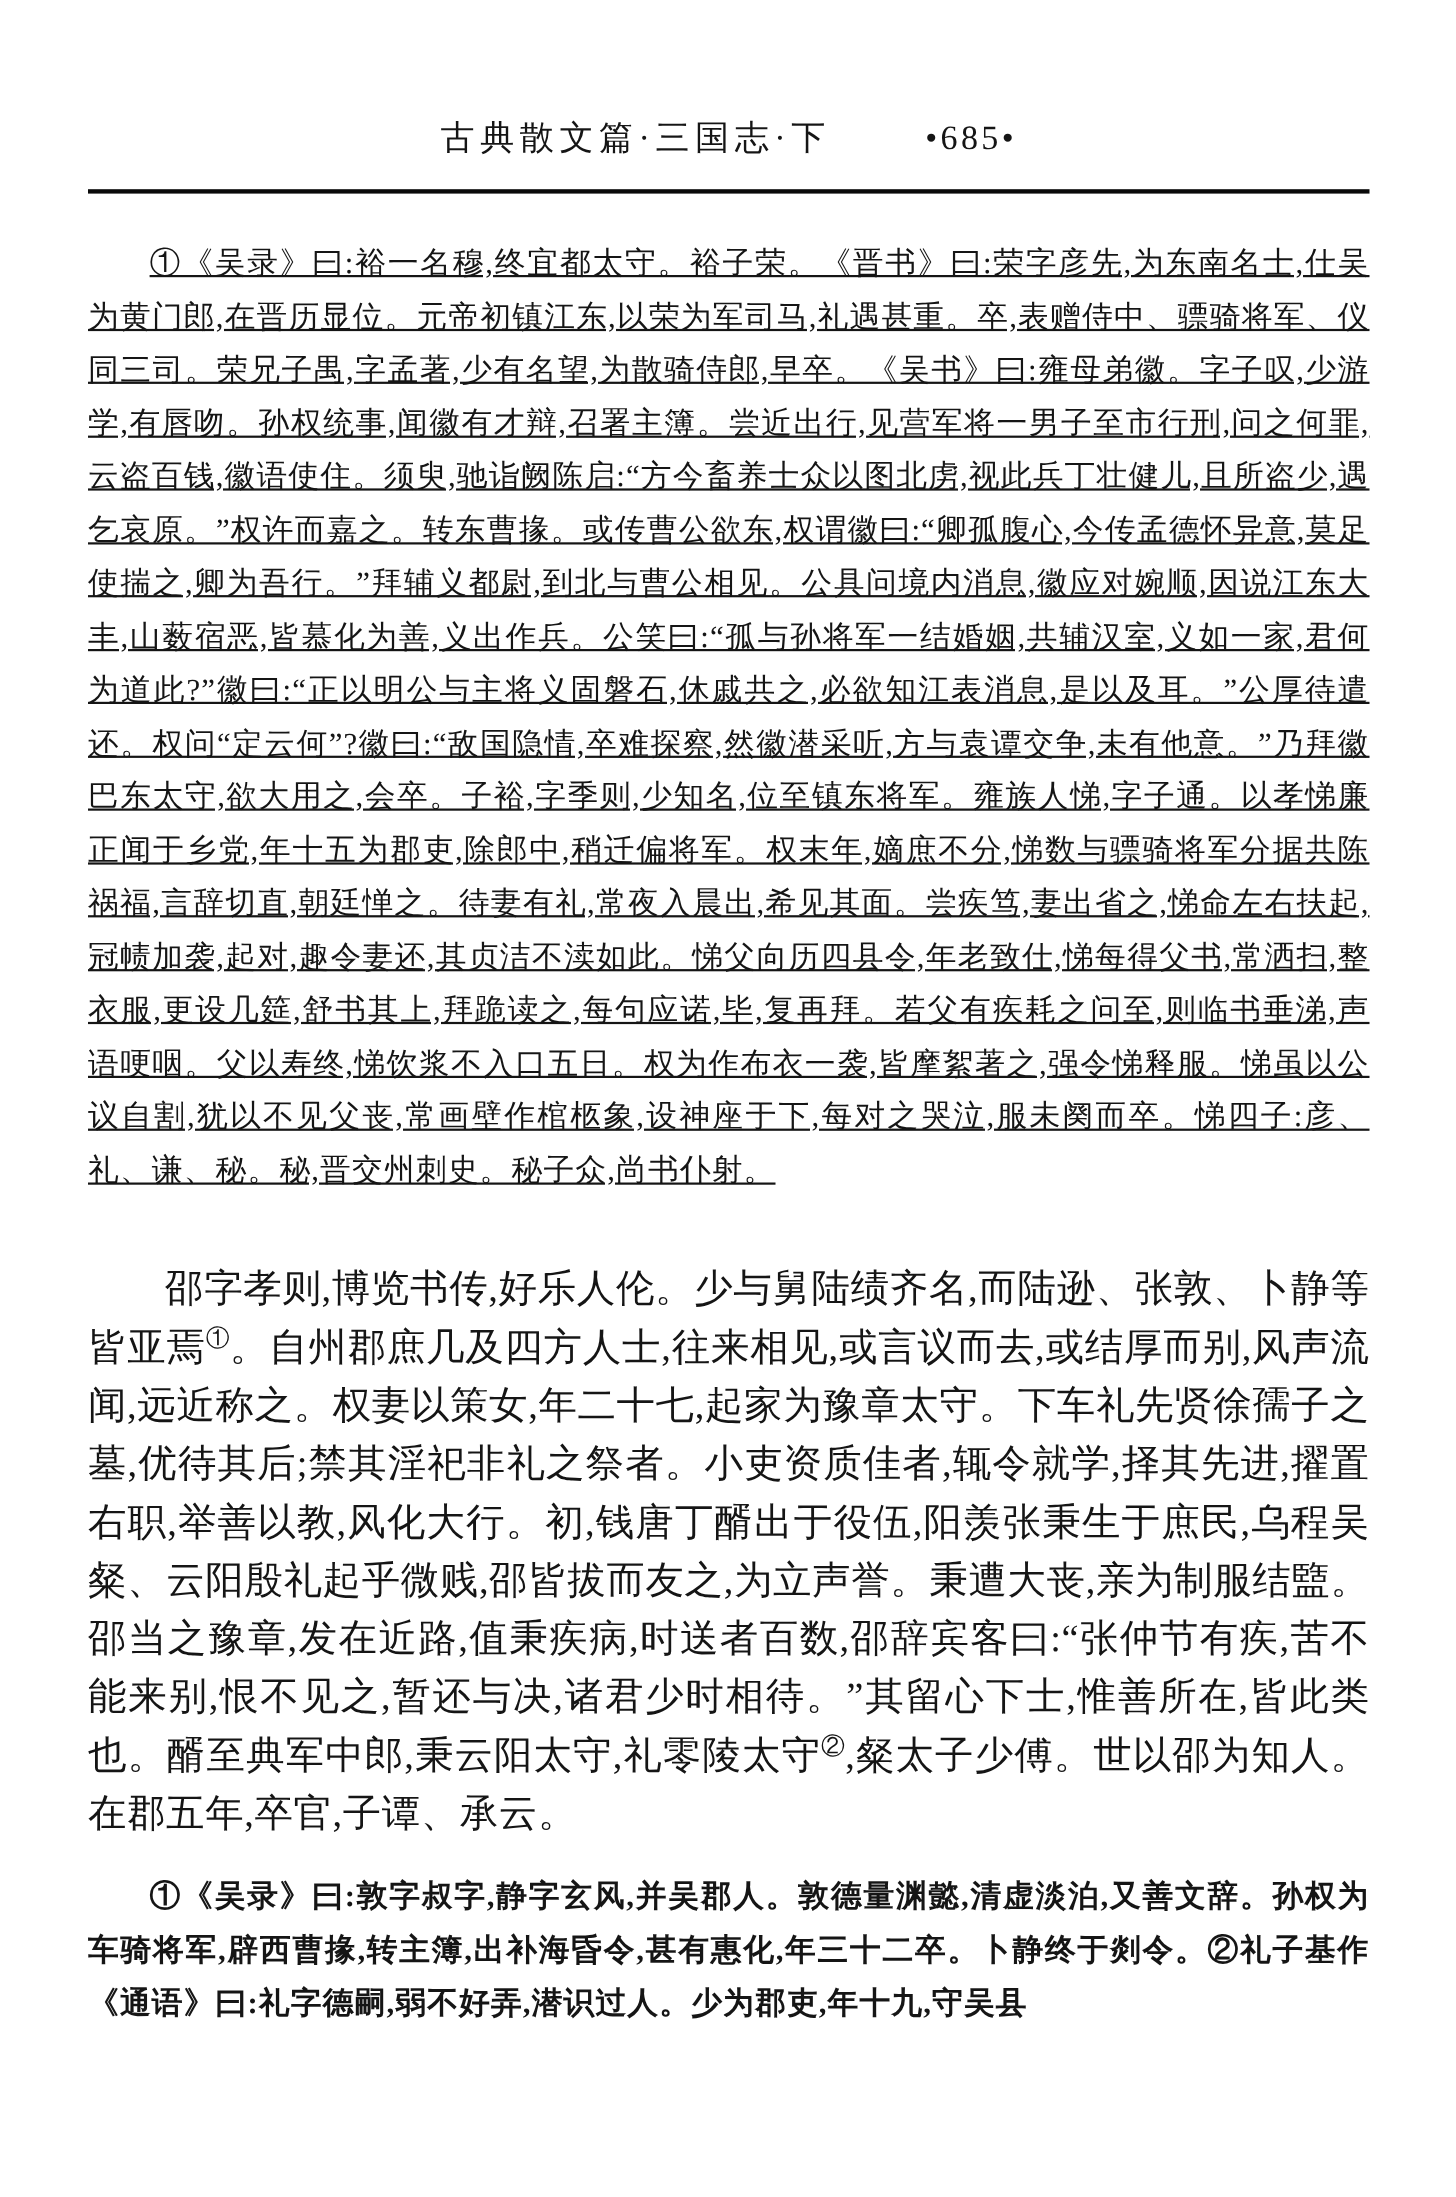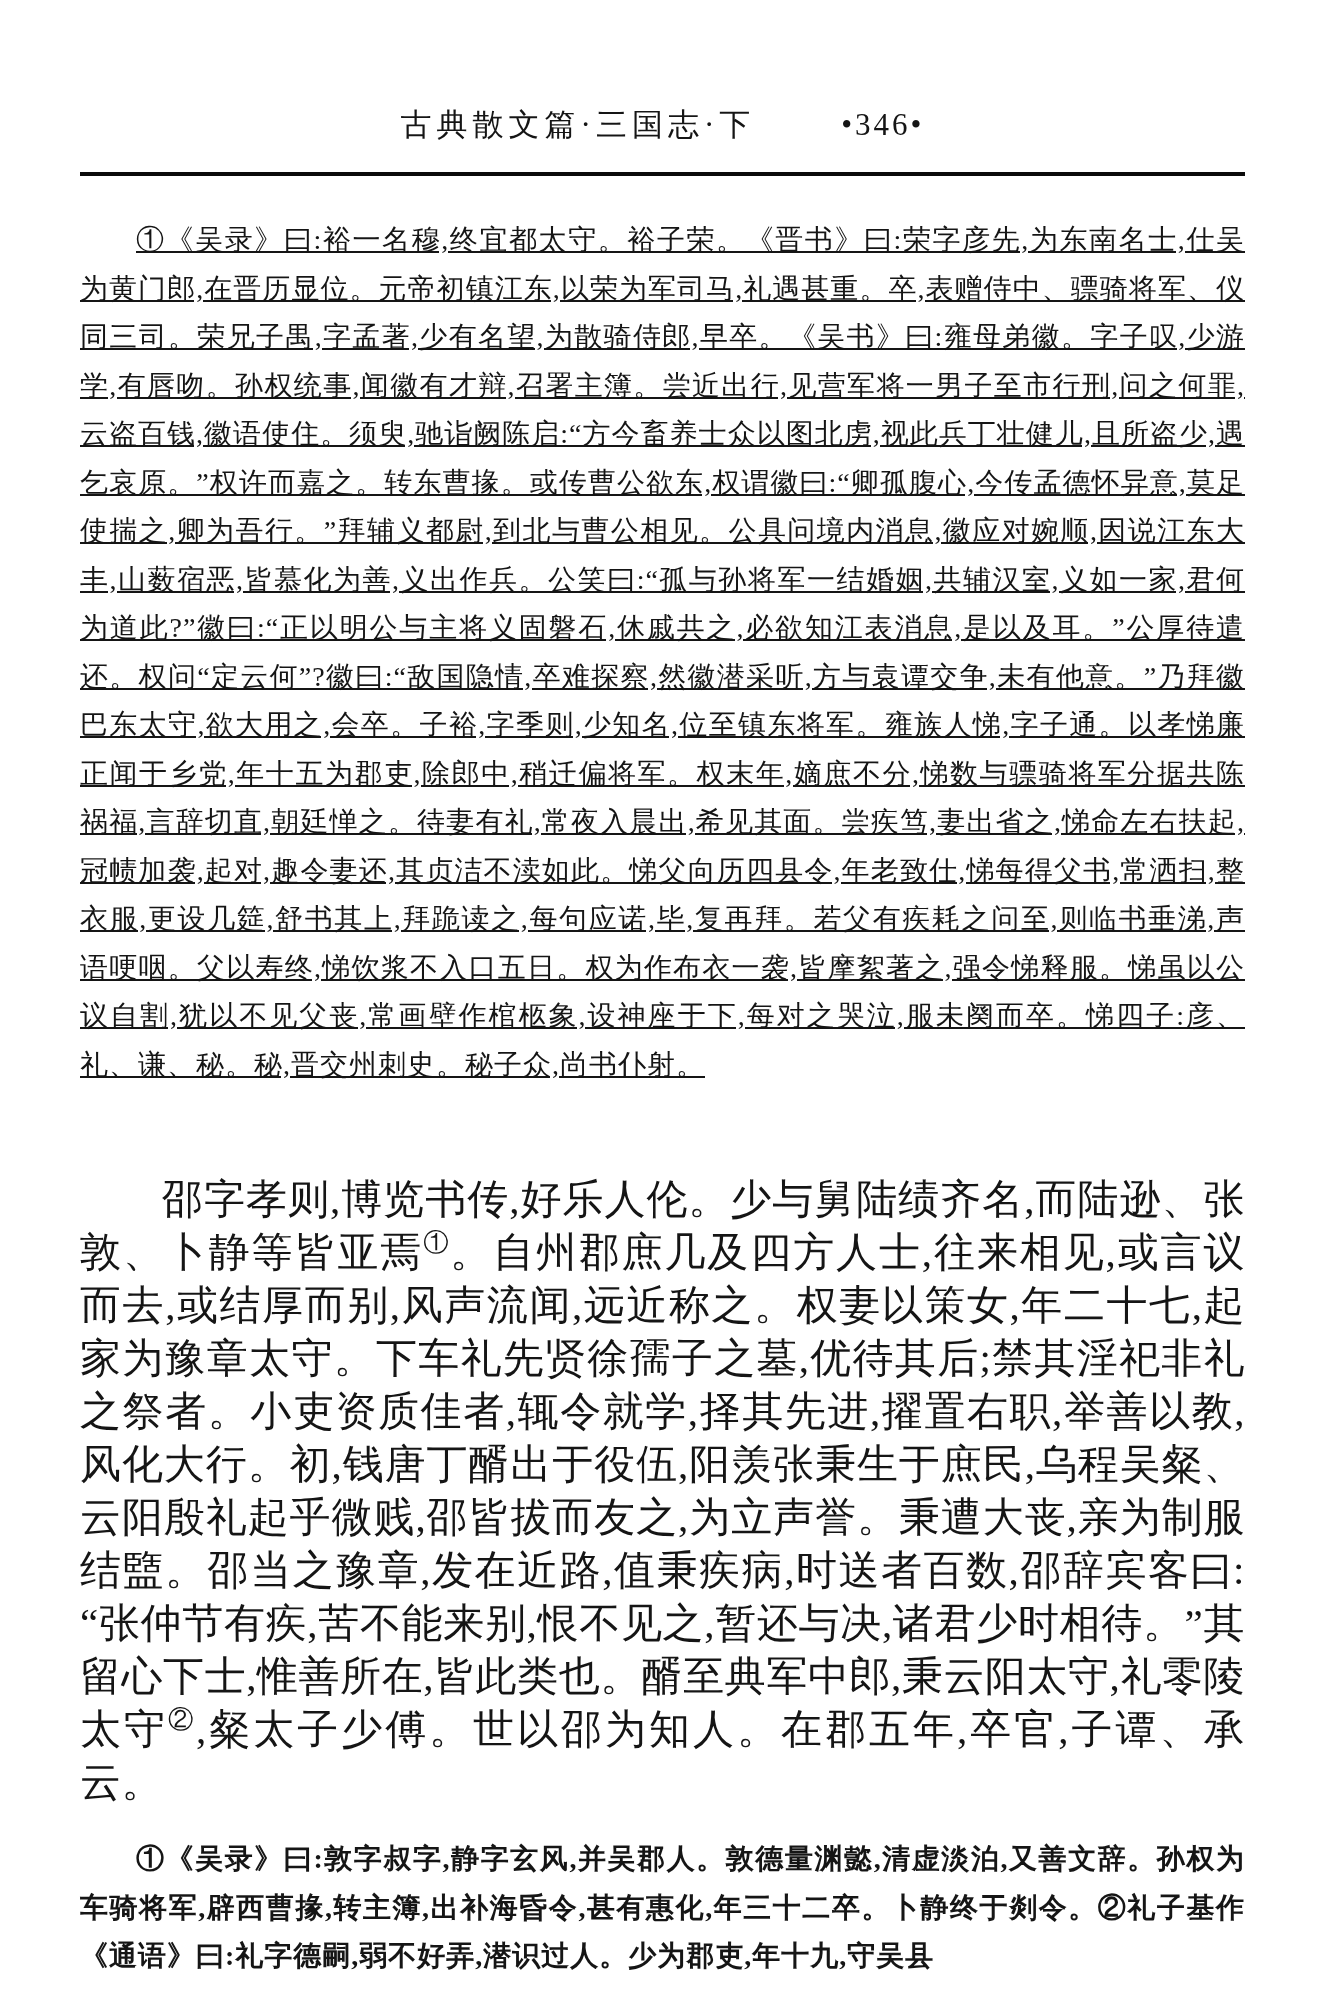--- a/index.html
+++ b/index.html
@@ -33,44 +33,44 @@
   p { margin: 0; }
   .footnote {
     font-size: 28px;
     line-height: 48.5px;
     letter-spacing: 1px;
     text-align: justify;
     text-indent: 2em;
   }
   .footnote-top { margin-top: 40px; text-decoration: underline; }
   .main-paragraph {
-    font-size: 41px;
+    font-size: 35px;
     line-height: 53px;
     letter-spacing: 0.5px;
     text-align: justify;
     text-indent: 2em;
-    margin-top: 84px;
+    margin-top: 56px;
   }
   .footnote-bottom { margin-top: 26px; font-weight: bold; }
   sup.note-ref {
     font-size: 0.62em;
     vertical-align: super;
     line-height: 0;
     letter-spacing: 0;
   }
 </style>
 </head>
 <body>
 
 <div class="page">
   <div class="content">
 
     <div class="header-row">
       <span class="header-title">古典散文篇·三国志·下</span>
-      <span class="page-number">•346•</span>
+      <span class="page-number">•685•</span>
     </div>
 
     <div class="header-rule"></div>
 
     <p class="footnote footnote-top">①《吴录》曰:裕一名穆,终宜都太守。裕子荣。《晋书》曰:荣字彦先,为东南名士,仕吴为黄门郎,在晋历显位。元帝初镇江东,以荣为军司马,礼遇甚重。卒,表赠侍中、骠骑将军、仪同三司。荣兄子禺,字孟著,少有名望,为散骑侍郎,早卒。《吴书》曰:雍母弟徽。字子叹,少游学,有唇吻。孙权统事,闻徽有才辩,召署主簿。尝近出行,见营军将一男子至市行刑,问之何罪,云盗百钱,徽语使住。须臾,驰诣阙陈启:“方今畜养士众以图北虏,视此兵丁壮健儿,且所盗少,遇乞哀原。”权许而嘉之。转东曹掾。或传曹公欲东,权谓徽曰:“卿孤腹心,今传孟德怀异意,莫足使揣之,卿为吾行。”拜辅义都尉,到北与曹公相见。公具问境内消息,徽应对婉顺,因说江东大丰,山薮宿恶,皆慕化为善,义出作兵。公笑曰:“孤与孙将军一结婚姻,共辅汉室,义如一家,君何为道此?”徽曰:“正以明公与主将义固磐石,休戚共之,必欲知江表消息,是以及耳。”公厚待遣还。权问“定云何”?徽曰:“敌国隐情,卒难探察,然徽潜采听,方与袁谭交争,未有他意。”乃拜徽巴东太守,欲大用之,会卒。子裕,字季则,少知名,位至镇东将军。雍族人悌,字子通。以孝悌廉正闻于乡党,年十五为郡吏,除郎中,稍迁偏将军。权末年,嫡庶不分,悌数与骠骑将军分据共陈祸福,言辞切直,朝廷惮之。待妻有礼,常夜入晨出,希见其面。尝疾笃,妻出省之,悌命左右扶起,冠帻加袭,起对,趣令妻还,其贞洁不渎如此。悌父向历四县令,年老致仕,悌每得父书,常洒扫,整衣服,更设几筵,舒书其上,拜跪读之,每句应诺,毕,复再拜。若父有疾耗之问至,则临书垂涕,声语哽咽。父以寿终,悌饮浆不入口五日。权为作布衣一袭,皆摩絮著之,强令悌释服。悌虽以公议自割,犹以不见父丧,常画壁作棺柩象,设神座于下,每对之哭泣,服未阕而卒。悌四子:彦、礼、谦、秘。秘,晋交州刺史。秘子众,尚书仆射。</p>
 
     <p class="main-paragraph">邵字孝则,博览书传,好乐人伦。少与舅陆绩齐名,而陆逊、张敦、卜静等皆亚焉<sup class="note-ref">①</sup>。自州郡庶几及四方人士,往来相见,或言议而去,或结厚而别,风声流闻,远近称之。权妻以策女,年二十七,起家为豫章太守。下车礼先贤徐孺子之墓,优待其后;禁其淫祀非礼之祭者。小吏资质佳者,辄令就学,择其先进,擢置右职,举善以教,风化大行。初,钱唐丁醑出于役伍,阳羡张秉生于庶民,乌程吴粲、云阳殷礼起乎微贱,邵皆拔而友之,为立声誉。秉遭大丧,亲为制服结盬。邵当之豫章,发在近路,值秉疾病,时送者百数,邵辞宾客曰:“张仲节有疾,苦不能来别,恨不见之,暂还与决,诸君少时相待。”其留心下士,惟善所在,皆此类也。醑至典军中郎,秉云阳太守,礼零陵太守<sup class="note-ref">②</sup>,粲太子少傅。世以邵为知人。在郡五年,卒官,子谭、承云。</p>
 
     <p class="footnote footnote-bottom">①《吴录》曰:敦字叔字,静字玄风,并吴郡人。敦德量渊懿,清虚淡泊,又善文辞。孙权为车骑将军,辟西曹掾,转主簿,出补海昏令,甚有惠化,年三十二卒。卜静终于剡令。②礼子基作《通语》曰:礼字德嗣,弱不好弄,潜识过人。少为郡吏,年十九,守吴县</p>
 

